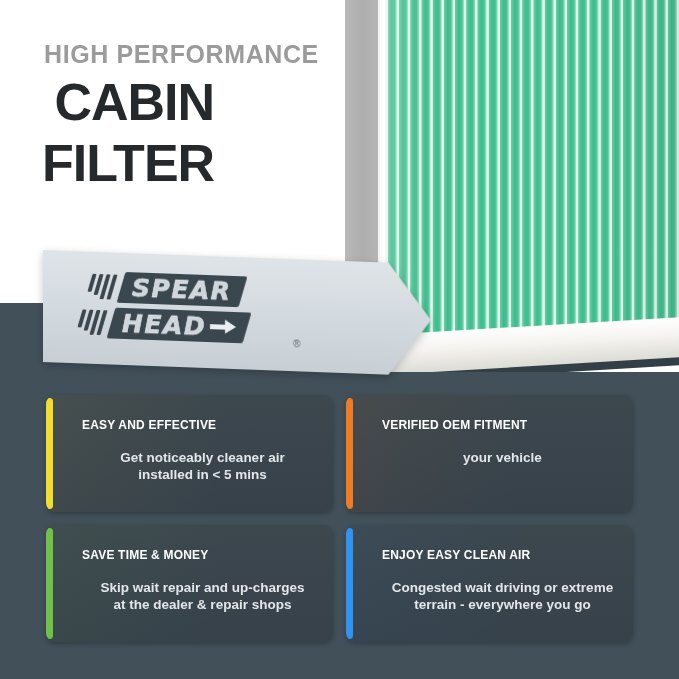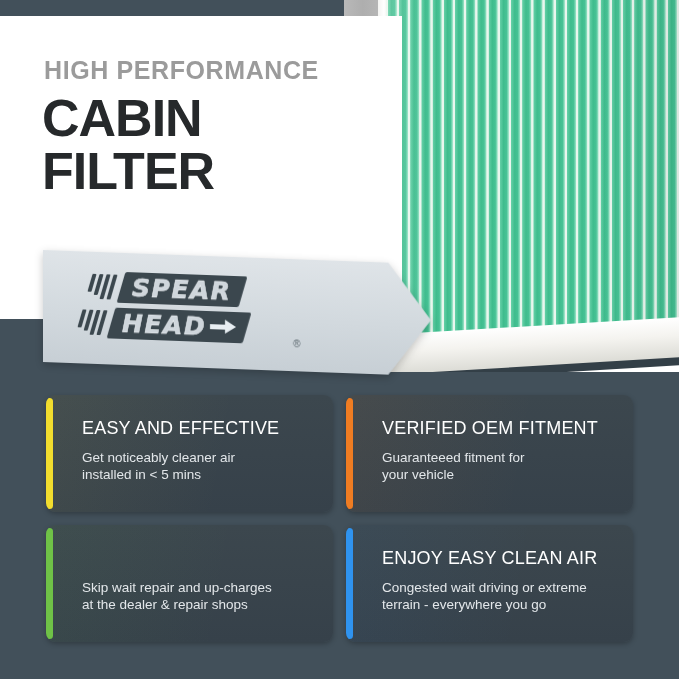--- a/index.html
+++ b/index.html
@@ -47,34 +47,35 @@
     transform:rotate(-3.4deg); transform-origin:left top;
   }
   .photo-bottom-shadow{
     position:absolute; left:20px; top:360px; width:340px; height:24px;
     background:#333f47;
     transform:rotate(-3.4deg); transform-origin:left top;
   }
 
   
   .white-panel{
-    position:absolute; left:0; top:16px; width:402px; height:303px;
+    position:absolute; left:0; top:0; width:345px; height:303px;
     background:#ffffff;
+    text-align:right;
   }
   .kicker{
     position:absolute; left:44px; top:40px;
     font-size:25px; font-weight:700; letter-spacing:.6px;
     color:#9b9b9b; white-space:nowrap;
   }
   .headline{
     position:absolute; left:42px; top:78px;
     font-size:52px; font-weight:700; line-height:.95;
     letter-spacing:-1px; color:#26292b; white-space:nowrap;
   }
-  .headline .l2{ display:block; margin-top:4px; }
+  .headline .l2{ display:block; margin-top:12px; }
 
   
   .banner-wrap{
     position:absolute; left:43px; top:250px; width:388px; height:112px;
     transform:skewY(2.1deg); transform-origin:left top;
     filter:drop-shadow(0 3px 4px rgba(0,0,0,.22));
   }
   .banner{
     position:absolute; inset:0;
     background:linear-gradient(180deg,#dfe4e8 0%,#d2d9de 55%,#c7cfd5 100%);
@@ -131,26 +132,26 @@
     box-shadow:0 2px 5px rgba(0,0,0,.25);
   }
   .card .tint{
     position:absolute; inset:0; pointer-events:none;
   }
   .accent{
     position:absolute; left:0; top:3px; bottom:3px; width:7px; border-radius:4px;
   }
   .card-title{
     position:absolute; left:36px; top:23px; right:10px;
-    font-size:18px; font-weight:400; color:#ffffff; letter-spacing:.2px;
+    font-size:12px; font-weight:700; color:#ffffff; letter-spacing:.2px;
     white-space:nowrap;
   }
   .card-body{
     position:absolute; left:36px; top:54px; right:10px;
-    font-size:13.5px; line-height:1.28; color:#e3e7ea; font-weight:400;
+    font-size:13.5px; line-height:1.28; color:#e3e7ea; font-weight:700;text-align:center;
   }
   .card-body span{ display:block; white-space:nowrap; }
 </style>
 </head>
 <body style="background: rgb(66, 80, 90);">
 
 <div id="stage">
 
   <div class="product-photo">
     <div class="photo-gray-band"></div>
@@ -210,28 +211,28 @@
         <span>Get noticeably cleaner air</span>
         <span>installed in &lt; 5 mins</span>
       </div>
     </div>
 
     <div class="card">
       <div class="tint" style="background: linear-gradient(100deg, rgba(210, 130, 60, 0.07) 0%, rgba(0, 0, 0, 0) 62%);"></div>
       <div class="accent" style="background: rgb(239, 124, 34);"></div>
       <div class="card-title">VERIFIED OEM FITMENT</div>
       <div class="card-body">
-        <span>Guaranteeed fitment for</span>
         <span>your vehicle</span>
       </div>
     </div>
 
     <div class="card">
       <div class="tint" style="background: linear-gradient(100deg, rgba(110, 190, 90, 0.06) 0%, rgba(0, 0, 0, 0) 62%);"></div>
       <div class="accent" style="background: rgb(111, 194, 71);"></div>
+      <div class="card-title">SAVE TIME &amp; MONEY</div>
       <div class="card-body">
         <span>Skip wait repair and up-charges</span>
         <span>at the dealer &amp; repair shops</span>
       </div>
     </div>
 
     <div class="card">
       <div class="tint" style="background: linear-gradient(100deg, rgba(60, 140, 220, 0.06) 0%, rgba(0, 0, 0, 0) 62%);"></div>
       <div class="accent" style="background: rgb(47, 147, 239);"></div>
       <div class="card-title">ENJOY EASY CLEAN AIR</div>

